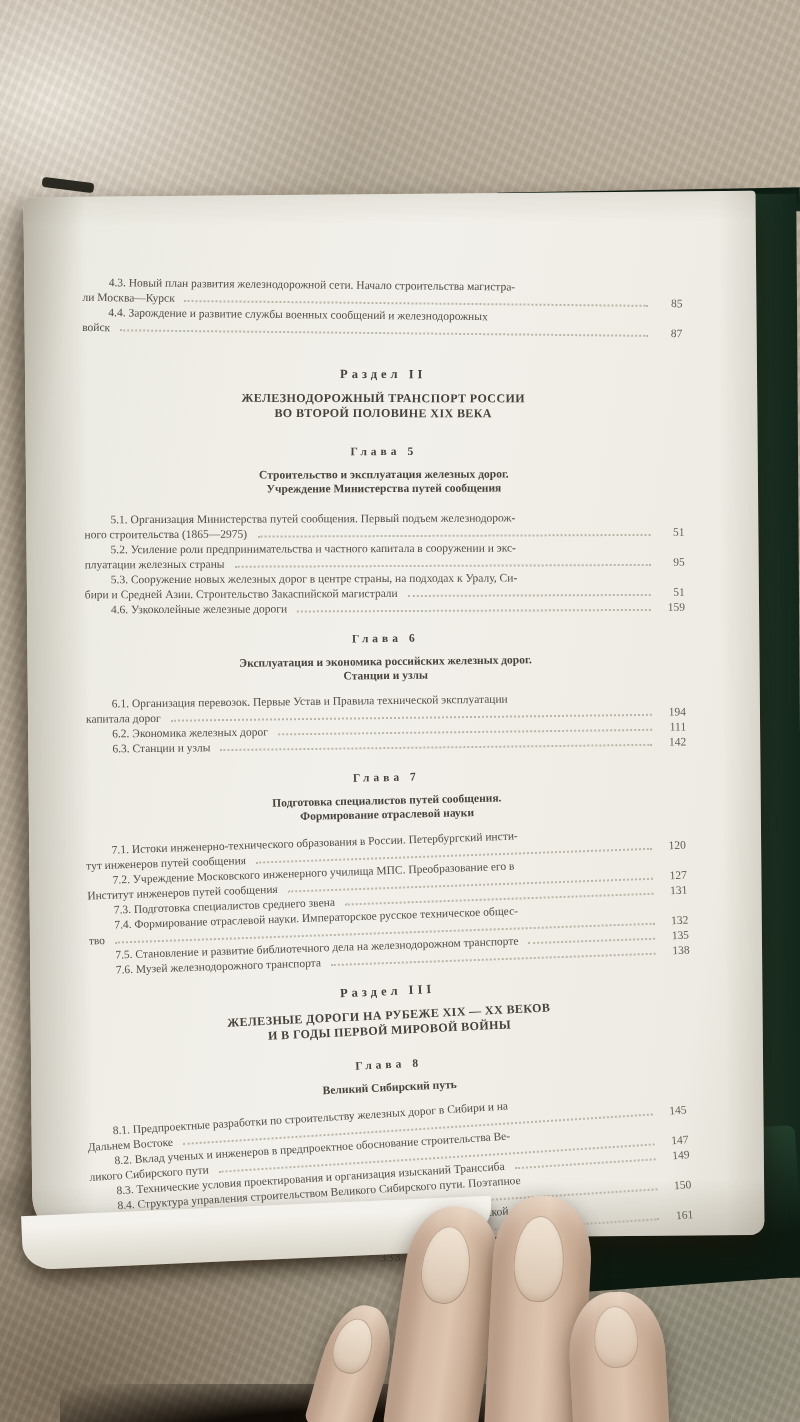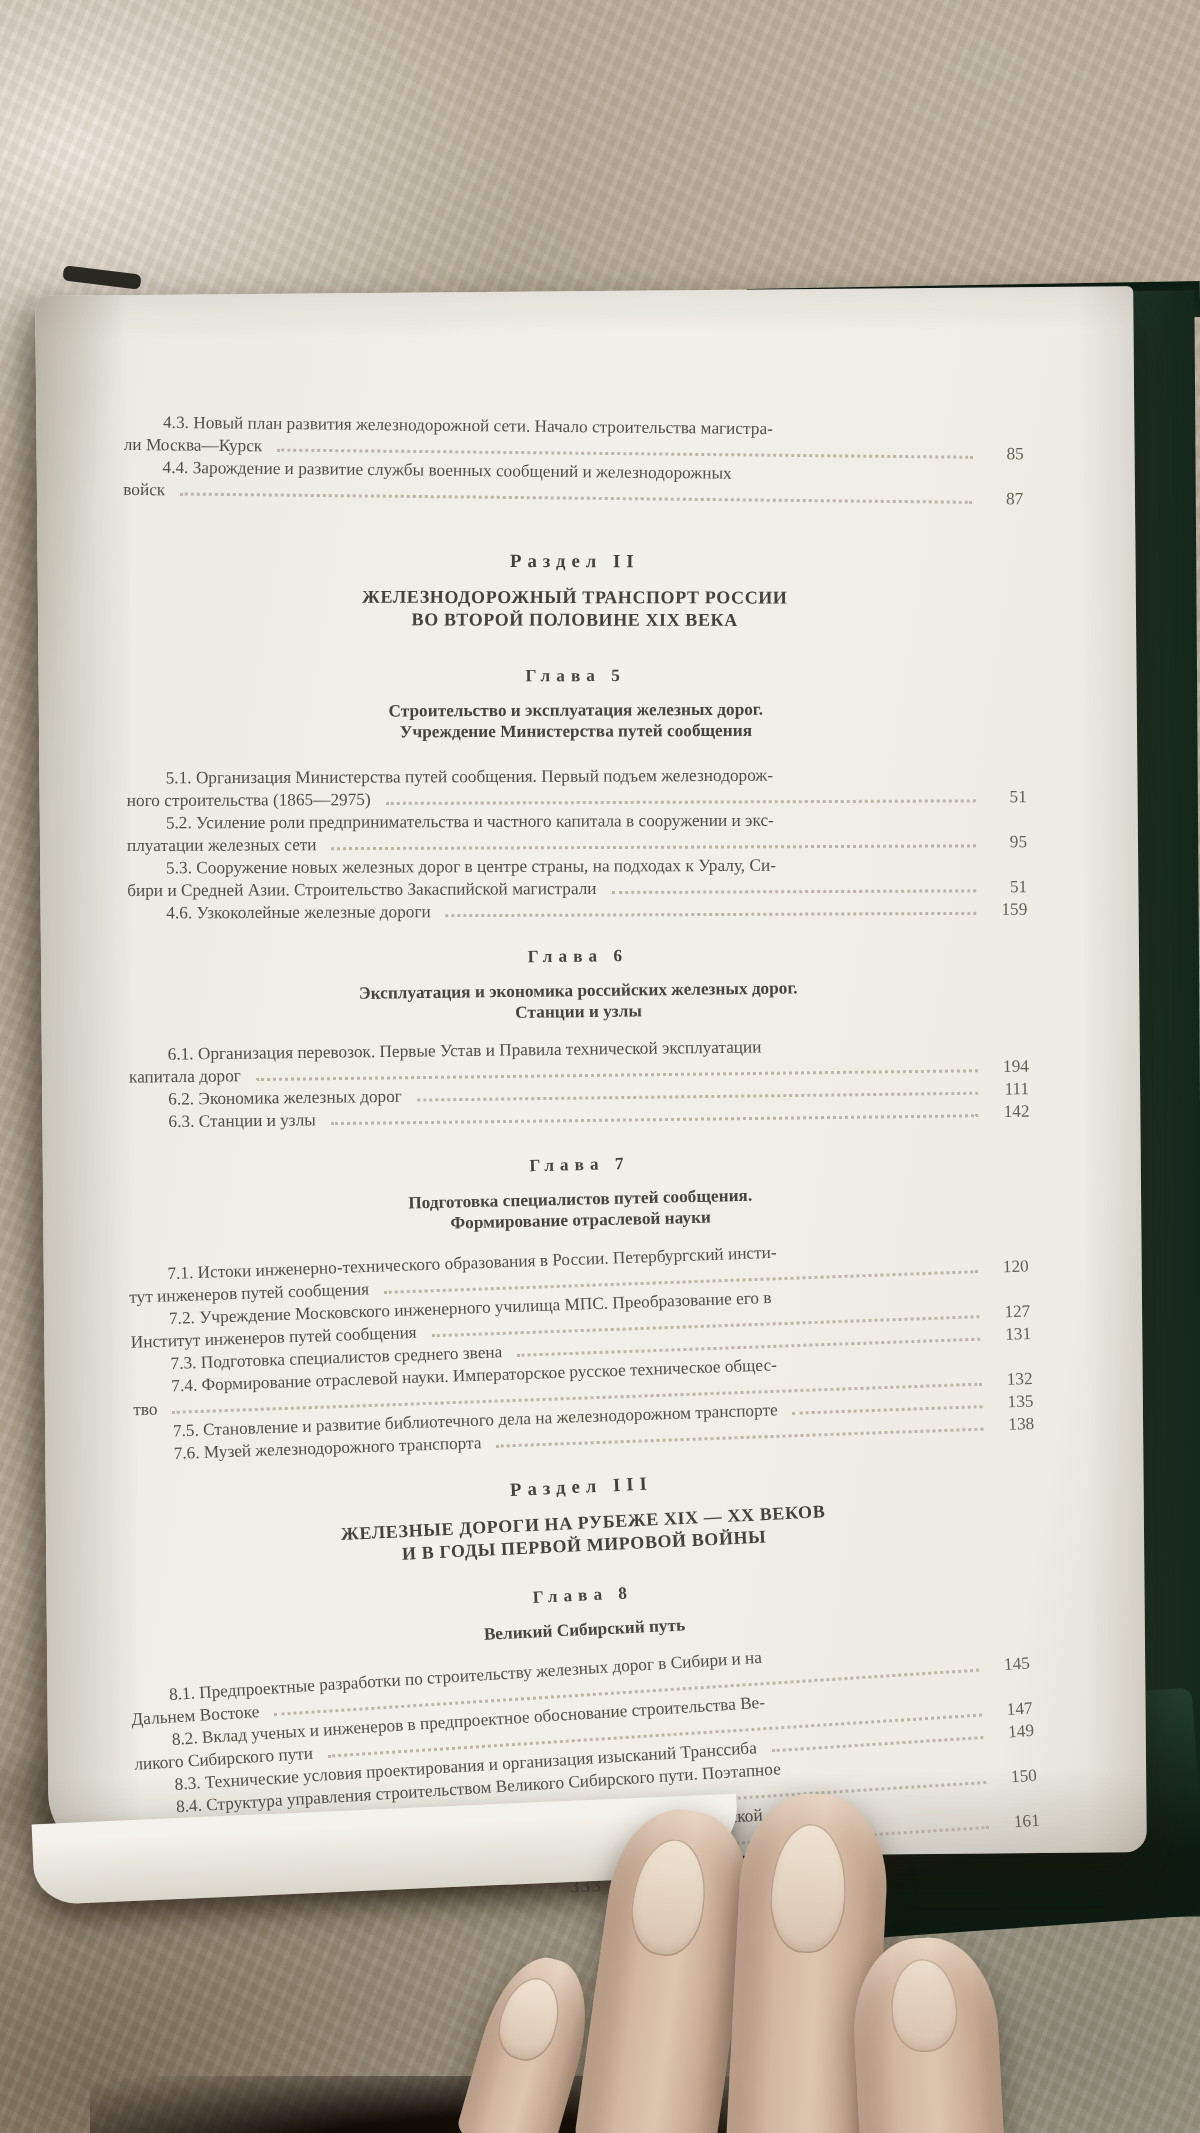--- a/index.html
+++ b/index.html
@@ -151,21 +151,21 @@
         <div class="ln indent">5.1. Организация Министерства путей сообщения. Первый подъем железнодорож-</div>
         <div class="ln row">
           <span class="t">ного строительства (1865—2975)</span>
           <span class="dots"></span>
           <span class="pg">51</span>
         </div>
       </div>
       <div class="entry">
         <div class="ln indent">5.2. Усиление роли предпринимательства и частного капитала в сооружении и экс-</div>
         <div class="ln row">
-          <span class="t">плуатации железных сети</span>
+          <span class="t">плуатации железных страны</span>
           <span class="dots"></span>
           <span class="pg">95</span>
         </div>
       </div>
       <div class="entry">
         <div class="ln indent">5.3. Сооружение новых железных дорог в центре страны, на подходах к Уралу, Си-</div>
         <div class="ln row">
           <span class="t">бири и Средней Азии. Строительство Закаспийской магистрали</span>
           <span class="dots"></span>
           <span class="pg">51</span>

